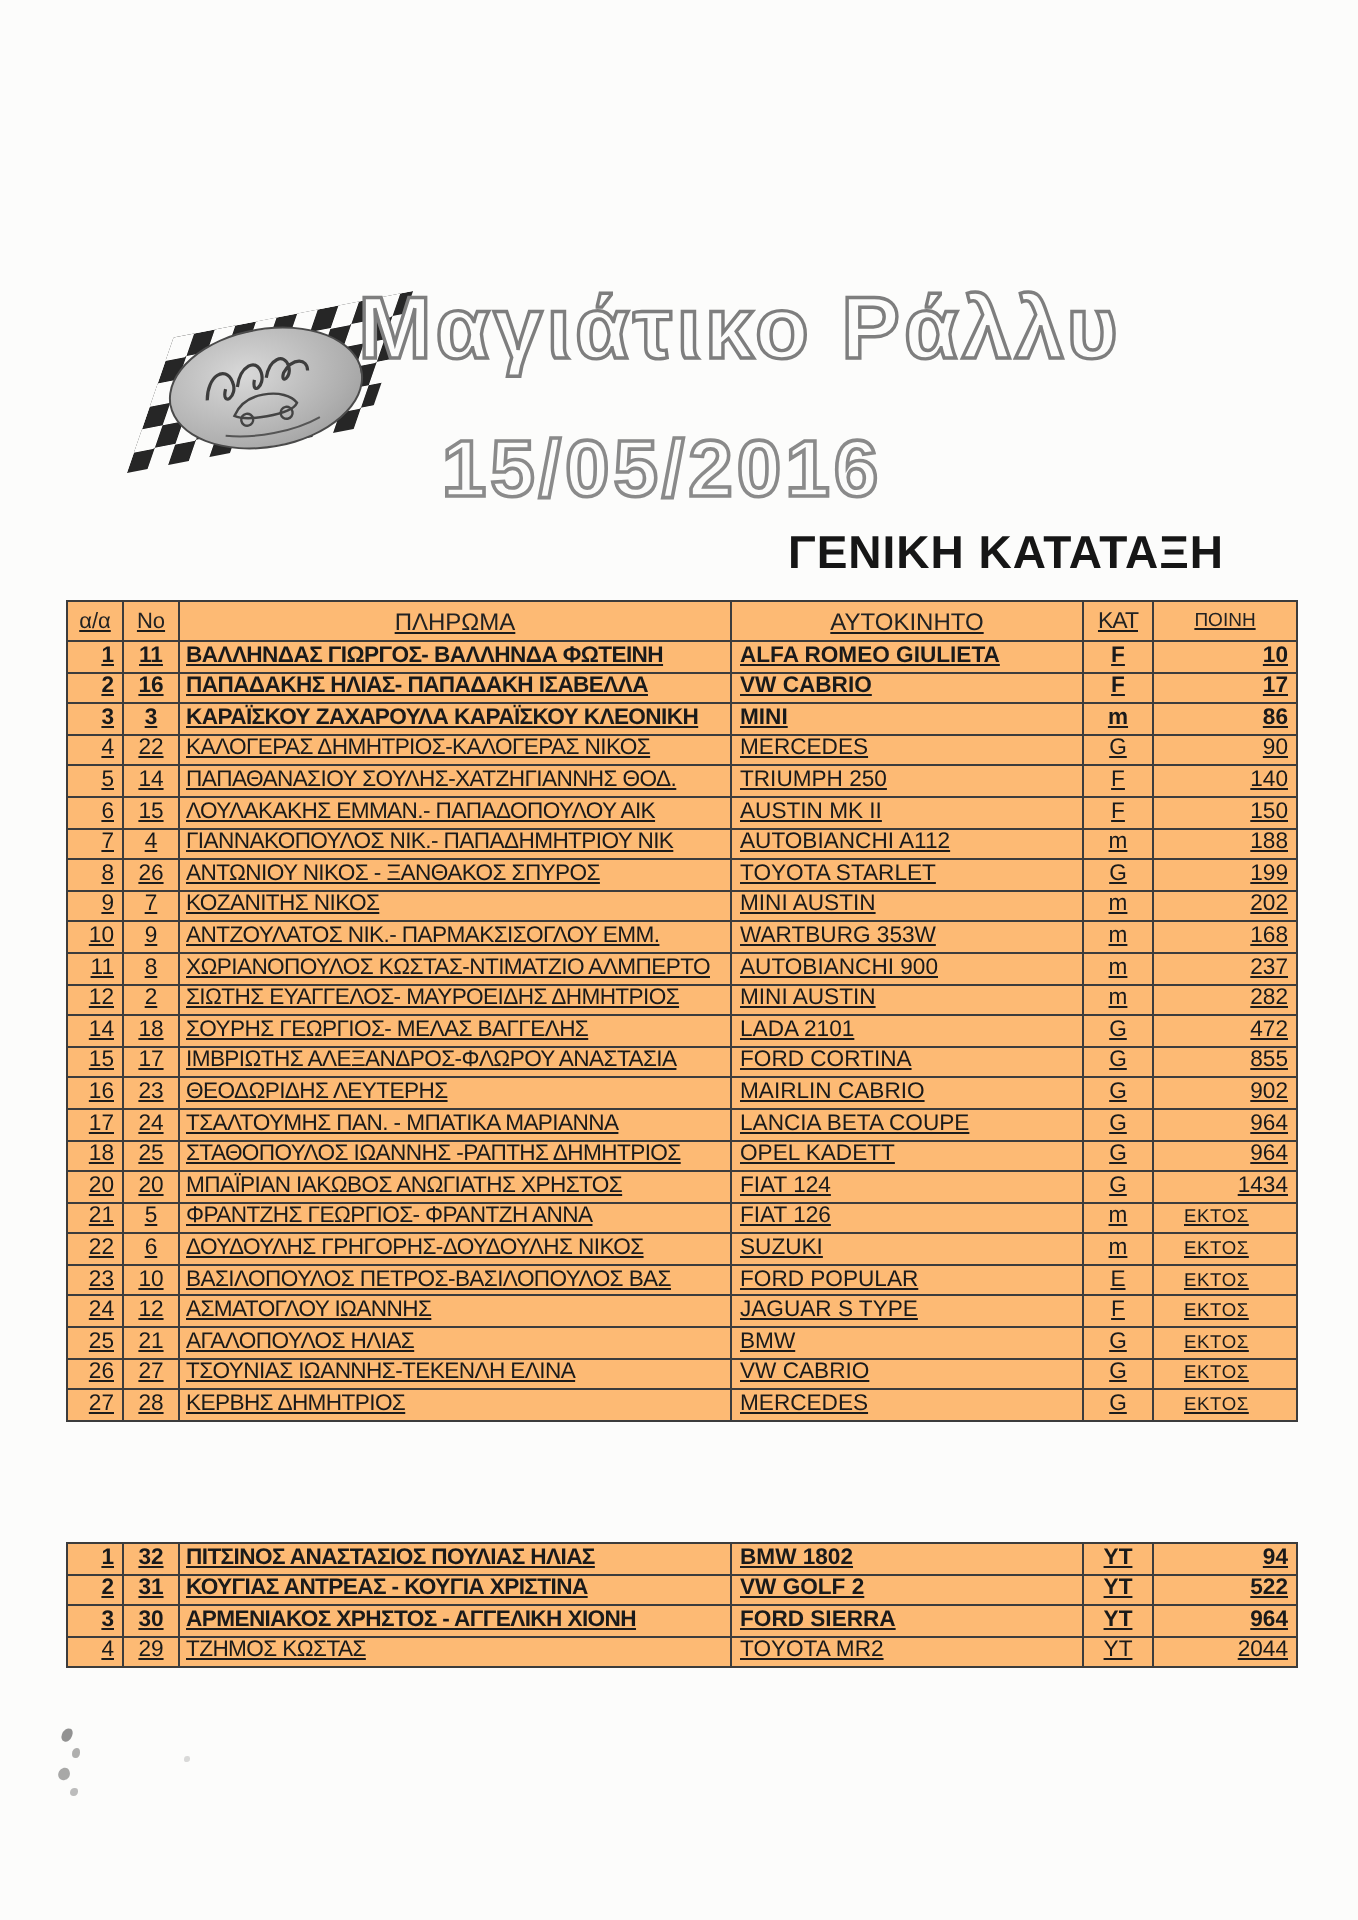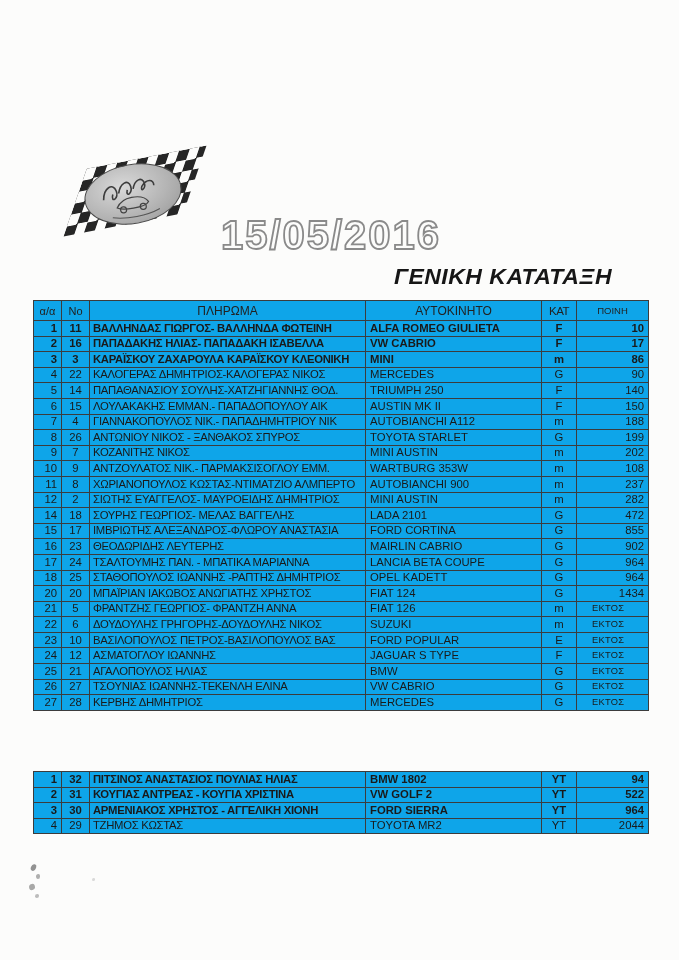--- a/index.html
+++ b/index.html
@@ -36,26 +36,26 @@
   }
   .event-date {
     position:absolute; top:213px; left:0; width:622px; text-align:center;
     font-size:40px; font-weight:bold; letter-spacing:2px;
     color:#fcfcfb; -webkit-text-stroke:1.8px #8a8a8a;
     white-space:nowrap;
     padding-left:20px;
   }
   .section-title {
     position:absolute; top:263px; left:0; width:612px; text-align:right;
-    font-size:23px; font-weight:bold; font-style:italic; letter-spacing:0.5px;
+    font-size:23px; font-weight:bold; letter-spacing:0.5px;
     color:#161616; white-space:nowrap;
   }
 
   
-  table { border-collapse:collapse; table-layout:fixed; width:615px; background:#0ea5e9; }
+  table { border-collapse:collapse; table-layout:fixed; width:615px; background:#fdba74;text-decoration:underline; }
   #main-table { position:absolute; left:33px; top:300px; }
   #yt-table   { position:absolute; left:33px; top:771px; }
 
   th, td { border:1.5px solid #3c3c3c; overflow:hidden; white-space:nowrap; }
   th {
     font-weight:normal; font-size:12px; height:19px; text-align:center;
     padding:0 1px; color:#222;
   }
   th.h-pos, th.h-no { font-size:11px; }
   th.h-cat { font-size:11.5px; letter-spacing:-0.5px; }
@@ -93,20 +93,21 @@
       <svg width="96" height="58" viewBox="0 0 96 58">
         <path d="M18,30 c2,-12 12,-16 14,-7 c2,8 -8,12 -4,3 M34,26 c3,-10 12,-13 13,-5 c1,7 -7,11 -4,3 M49,24 c3,-9 11,-11 12,-4 c1,6 -6,9 -3,3 c6,-7 13,-5 12,1" fill="none" stroke="#3d3d3d" stroke-width="1.6"></path>
         <path d="M30,40 c4,-6 10,-8 16,-8 c8,0 14,3 16,7 c-2,3 -8,4 -16,4 c-8,0 -13,-1 -16,-3 z" fill="none" stroke="#444" stroke-width="1.2"></path>
         <circle cx="36" cy="43" r="3" fill="none" stroke="#444" stroke-width="1.2"></circle>
         <circle cx="56" cy="43" r="3" fill="none" stroke="#444" stroke-width="1.2"></circle>
         <path d="M24,49 c14,4 34,4 48,-1" fill="none" stroke="#555" stroke-width="1"></path>
       </svg>
     </div>
   </div>
 
+  <div class="event-title">Μαγιάτικο Ράλλυ</div>
   <div class="event-date">15/05/2016</div>
   <div class="section-title">ΓΕΝΙΚΗ ΚΑΤΑΤΑΞΗ</div>
 
   <table id="main-table">
     <colgroup>
       <col style="width:28px">
         <col style="width:28px">
         <col style="width:276px">
       <col style="width:176px">
         <col style="width:35px">
@@ -194,21 +195,21 @@
           <td class="c-car">MINI AUSTIN</td>
           <td class="c-cat">m</td>
           <td class="c-pen">202</td>
         </tr>
         <tr>
           <td class="c-pos">10</td>
           <td class="c-no">9</td>
           <td class="c-crew">ΑΝΤΖΟΥΛΑΤΟΣ ΝΙΚ.- ΠΑΡΜΑΚΣΙΣΟΓΛΟΥ ΕΜΜ.</td>
           <td class="c-car">WARTBURG 353W</td>
           <td class="c-cat">m</td>
-          <td class="c-pen">108</td>
+          <td class="c-pen">168</td>
         </tr>
         <tr>
           <td class="c-pos">11</td>
           <td class="c-no">8</td>
           <td class="c-crew">ΧΩΡΙΑΝΟΠΟΥΛΟΣ ΚΩΣΤΑΣ-ΝΤΙΜΑΤΖΙΟ ΑΛΜΠΕΡΤΟ</td>
           <td class="c-car">AUTOBIANCHI 900</td>
           <td class="c-cat">m</td>
           <td class="c-pen">237</td>
         </tr>
         <tr>

